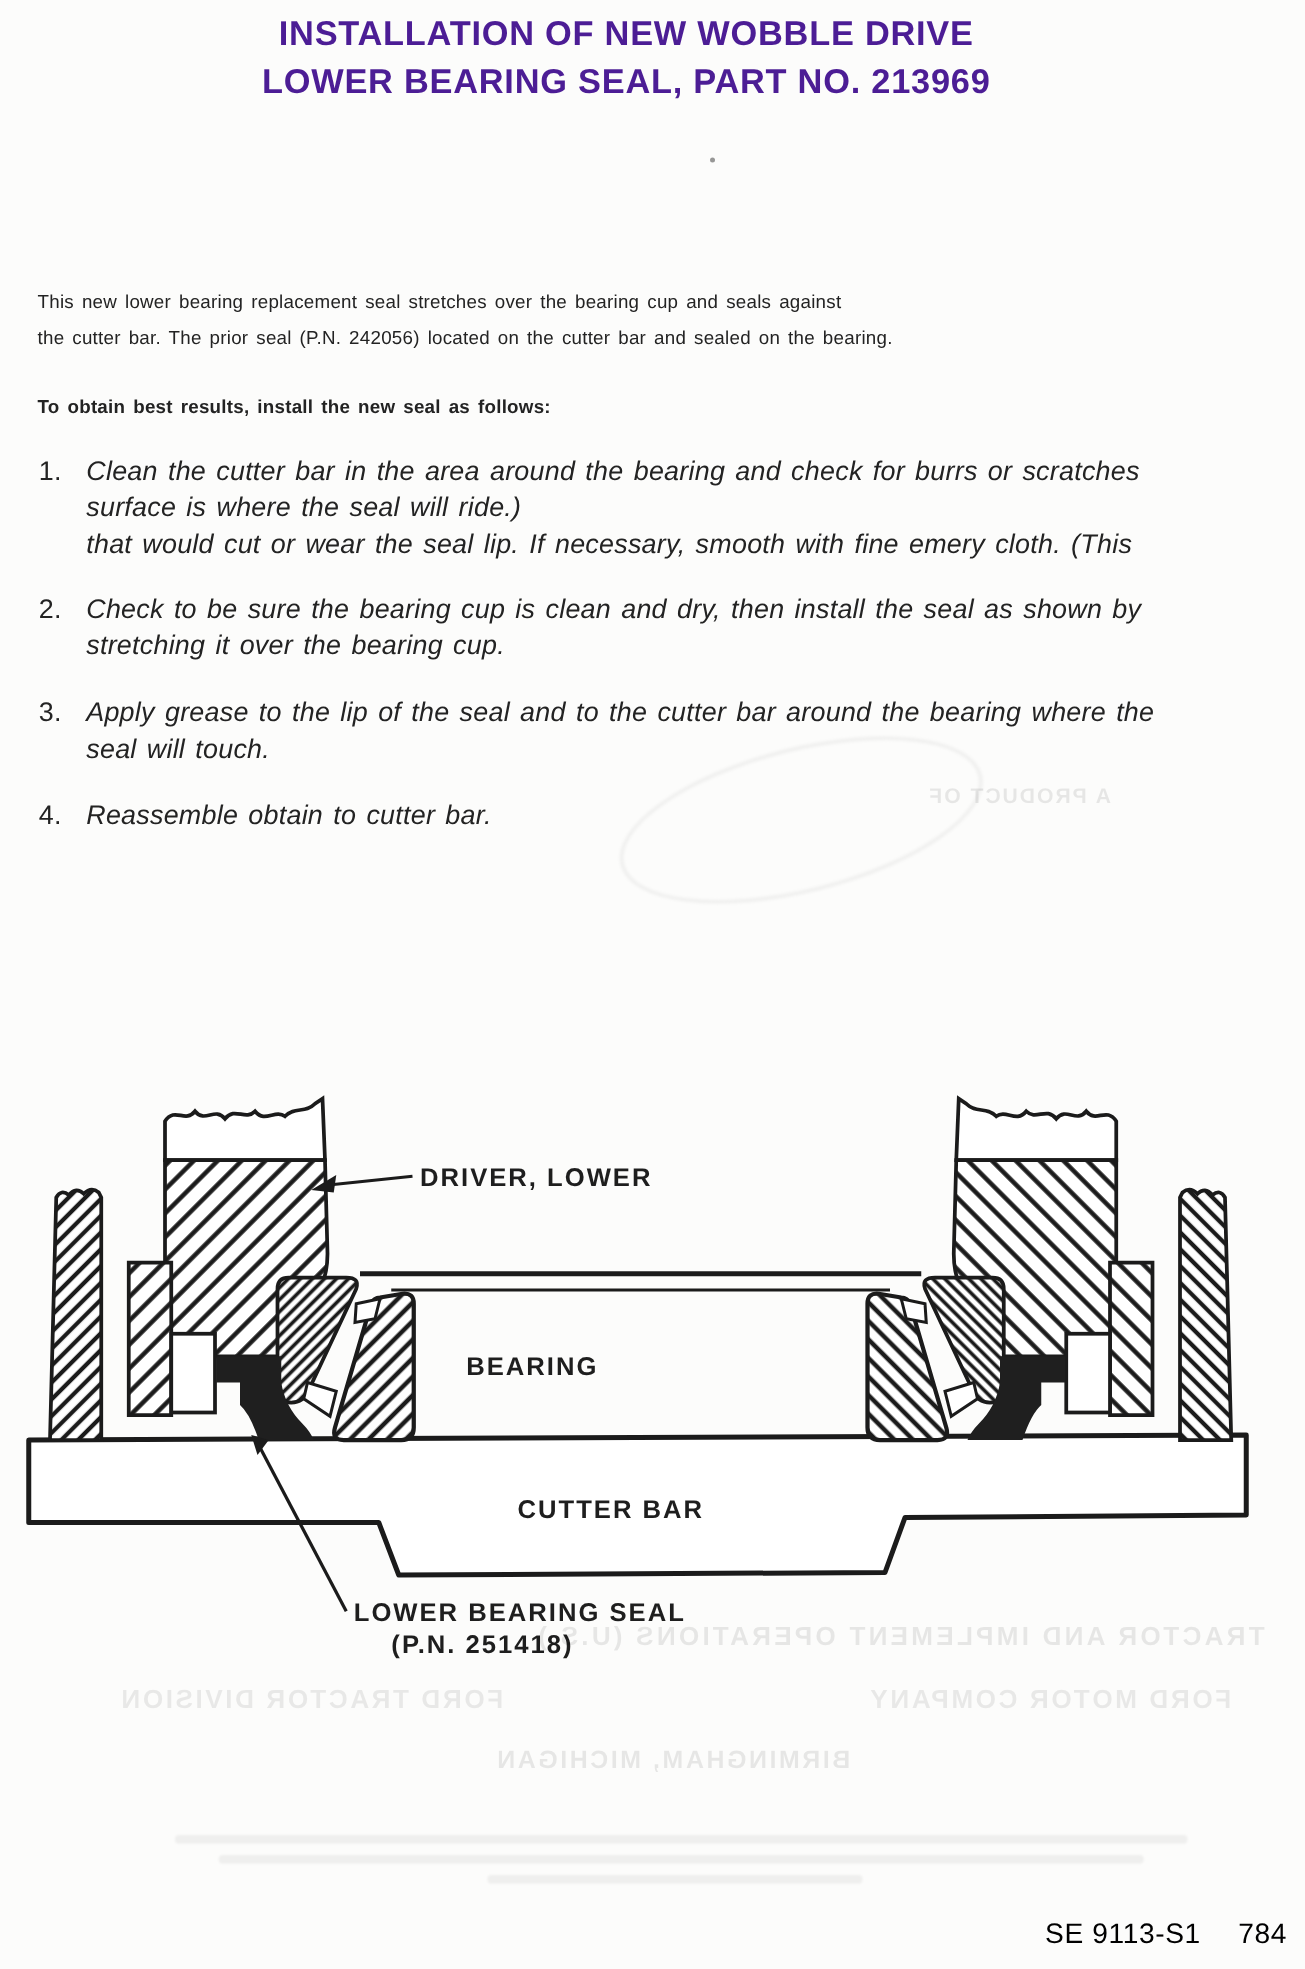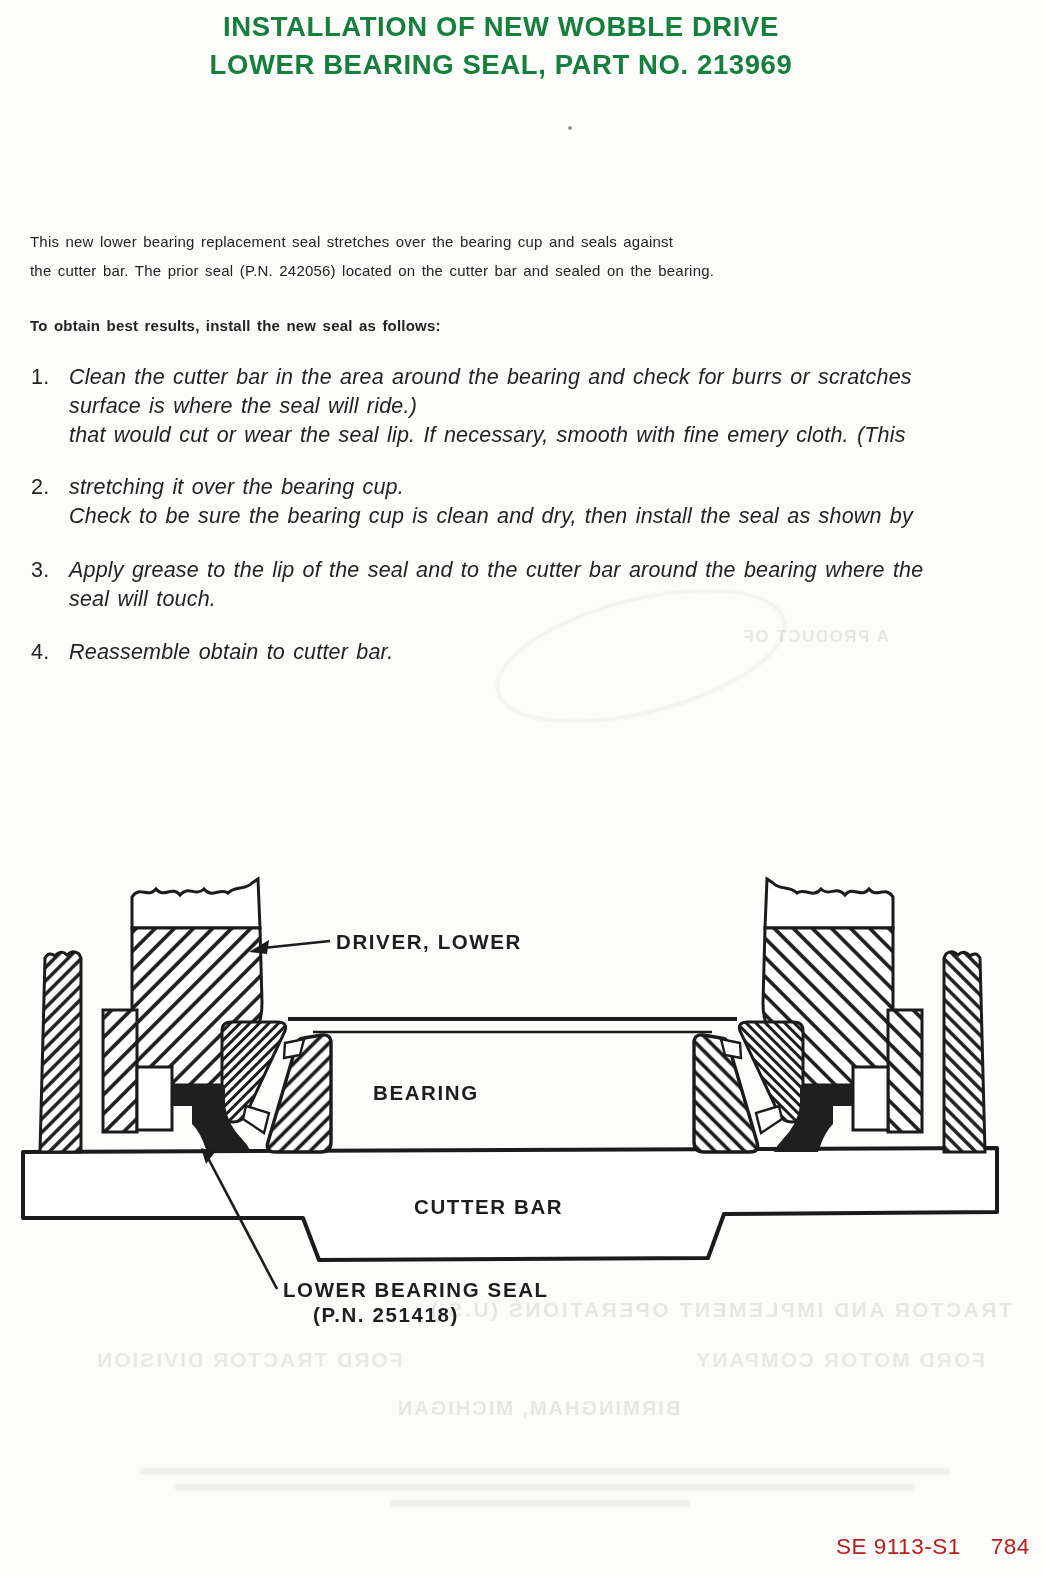--- a/index.html
+++ b/index.html
@@ -2,21 +2,21 @@
 <html><head>
 <meta charset="utf-8">
 <style>
   html,body{margin:0;padding:0;}
   body{width:1044px;height:1575px;position:relative;background:#fcfcfb;
        font-family:"Liberation Sans", sans-serif;color:#242424;overflow:hidden;}
   .abs{position:absolute;}
   
   .title-block{top:8px;left:0;width:1002px;text-align:center;
                font-weight:bold;font-size:27.5px;line-height:37.5px;
-               letter-spacing:.6px;color:#15803d;}
+               letter-spacing:.6px;color:#4c1d95;}
   .speck{top:126px;left:568px;width:4px;height:4px;border-radius:50%;
          background:rgba(0,0,0,.4);}
   
   .para{font-size:15px;line-height:29px;letter-spacing:.2px;word-spacing:2px;color:#232323;}
   .para .tline{white-space:nowrap;}
   .intro{top:227px;left:30px;}
   .lead{top:311px;left:30px;font-weight:bold;}
   .step{font-size:21.5px;line-height:29px;letter-spacing:.2px;word-spacing:2px;color:#232323;}
   .step .num{position:absolute;left:0;top:0;}
   .step .slines{margin-left:38px;}
@@ -35,21 +35,21 @@
   .ghost-div-row{top:1348px;left:95px;width:890px;display:flex;justify-content:space-between;
                  transform:scaleX(-1);}
   .ghost-div-row span{color:rgba(0,0,0,.08);font-weight:bold;font-size:21px;
                       letter-spacing:2px;filter:blur(.6px);white-space:nowrap;}
   .ghost-city{top:1397px;left:350px;width:376px;text-align:center;font-size:20px;letter-spacing:2px;}
   .fineprint{height:7px;border-radius:3px;background:rgba(0,0,0,.05);filter:blur(1px);}
   .fp1{top:1468px;left:140px;width:810px;}
   .fp2{top:1484px;left:175px;width:740px;}
   .fp3{top:1500px;left:390px;width:300px;}
   
-  .footer{top:1534px;left:836px;font-size:22.5px;color:#b91c1c;letter-spacing:.5px;
+  .footer{top:1534px;left:836px;font-size:22.5px;color:#000000;letter-spacing:.5px;
           display:flex;gap:30px;white-space:nowrap;}
   
   .diagram{top:845px;left:0;}
   .dlabel{font-family:"Liberation Sans", sans-serif;font-weight:bold;
           font-size:20.5px;letter-spacing:1.6px;fill:#1e1e1e;}
 </style>
 </head>
 <body>
 
 <div class="abs title-block">
@@ -71,22 +71,22 @@
   <span class="num">1.</span>
   <div class="slines">
     <div class="tline">Clean the cutter bar in the area around the bearing and check for burrs or scratches</div>
     <div class="tline">surface is where the seal will ride.)</div>
     <div class="tline">that would cut or wear the seal lip. If necessary, smooth with fine emery cloth. (This</div>
   </div>
 </div>
 <div class="abs step s2">
   <span class="num">2.</span>
   <div class="slines">
+    <div class="tline">Check to be sure the bearing cup is clean and dry, then install the seal as shown by</div>
     <div class="tline">stretching it over the bearing cup.</div>
-    <div class="tline">Check to be sure the bearing cup is clean and dry, then install the seal as shown by</div>
   </div>
 </div>
 <div class="abs step s3">
   <span class="num">3.</span>
   <div class="slines">
     <div class="tline">Apply grease to the lip of the seal and to the cutter bar around the bearing where the</div>
     <div class="tline">seal will touch.</div>
   </div>
 </div>
 <div class="abs step s4">

